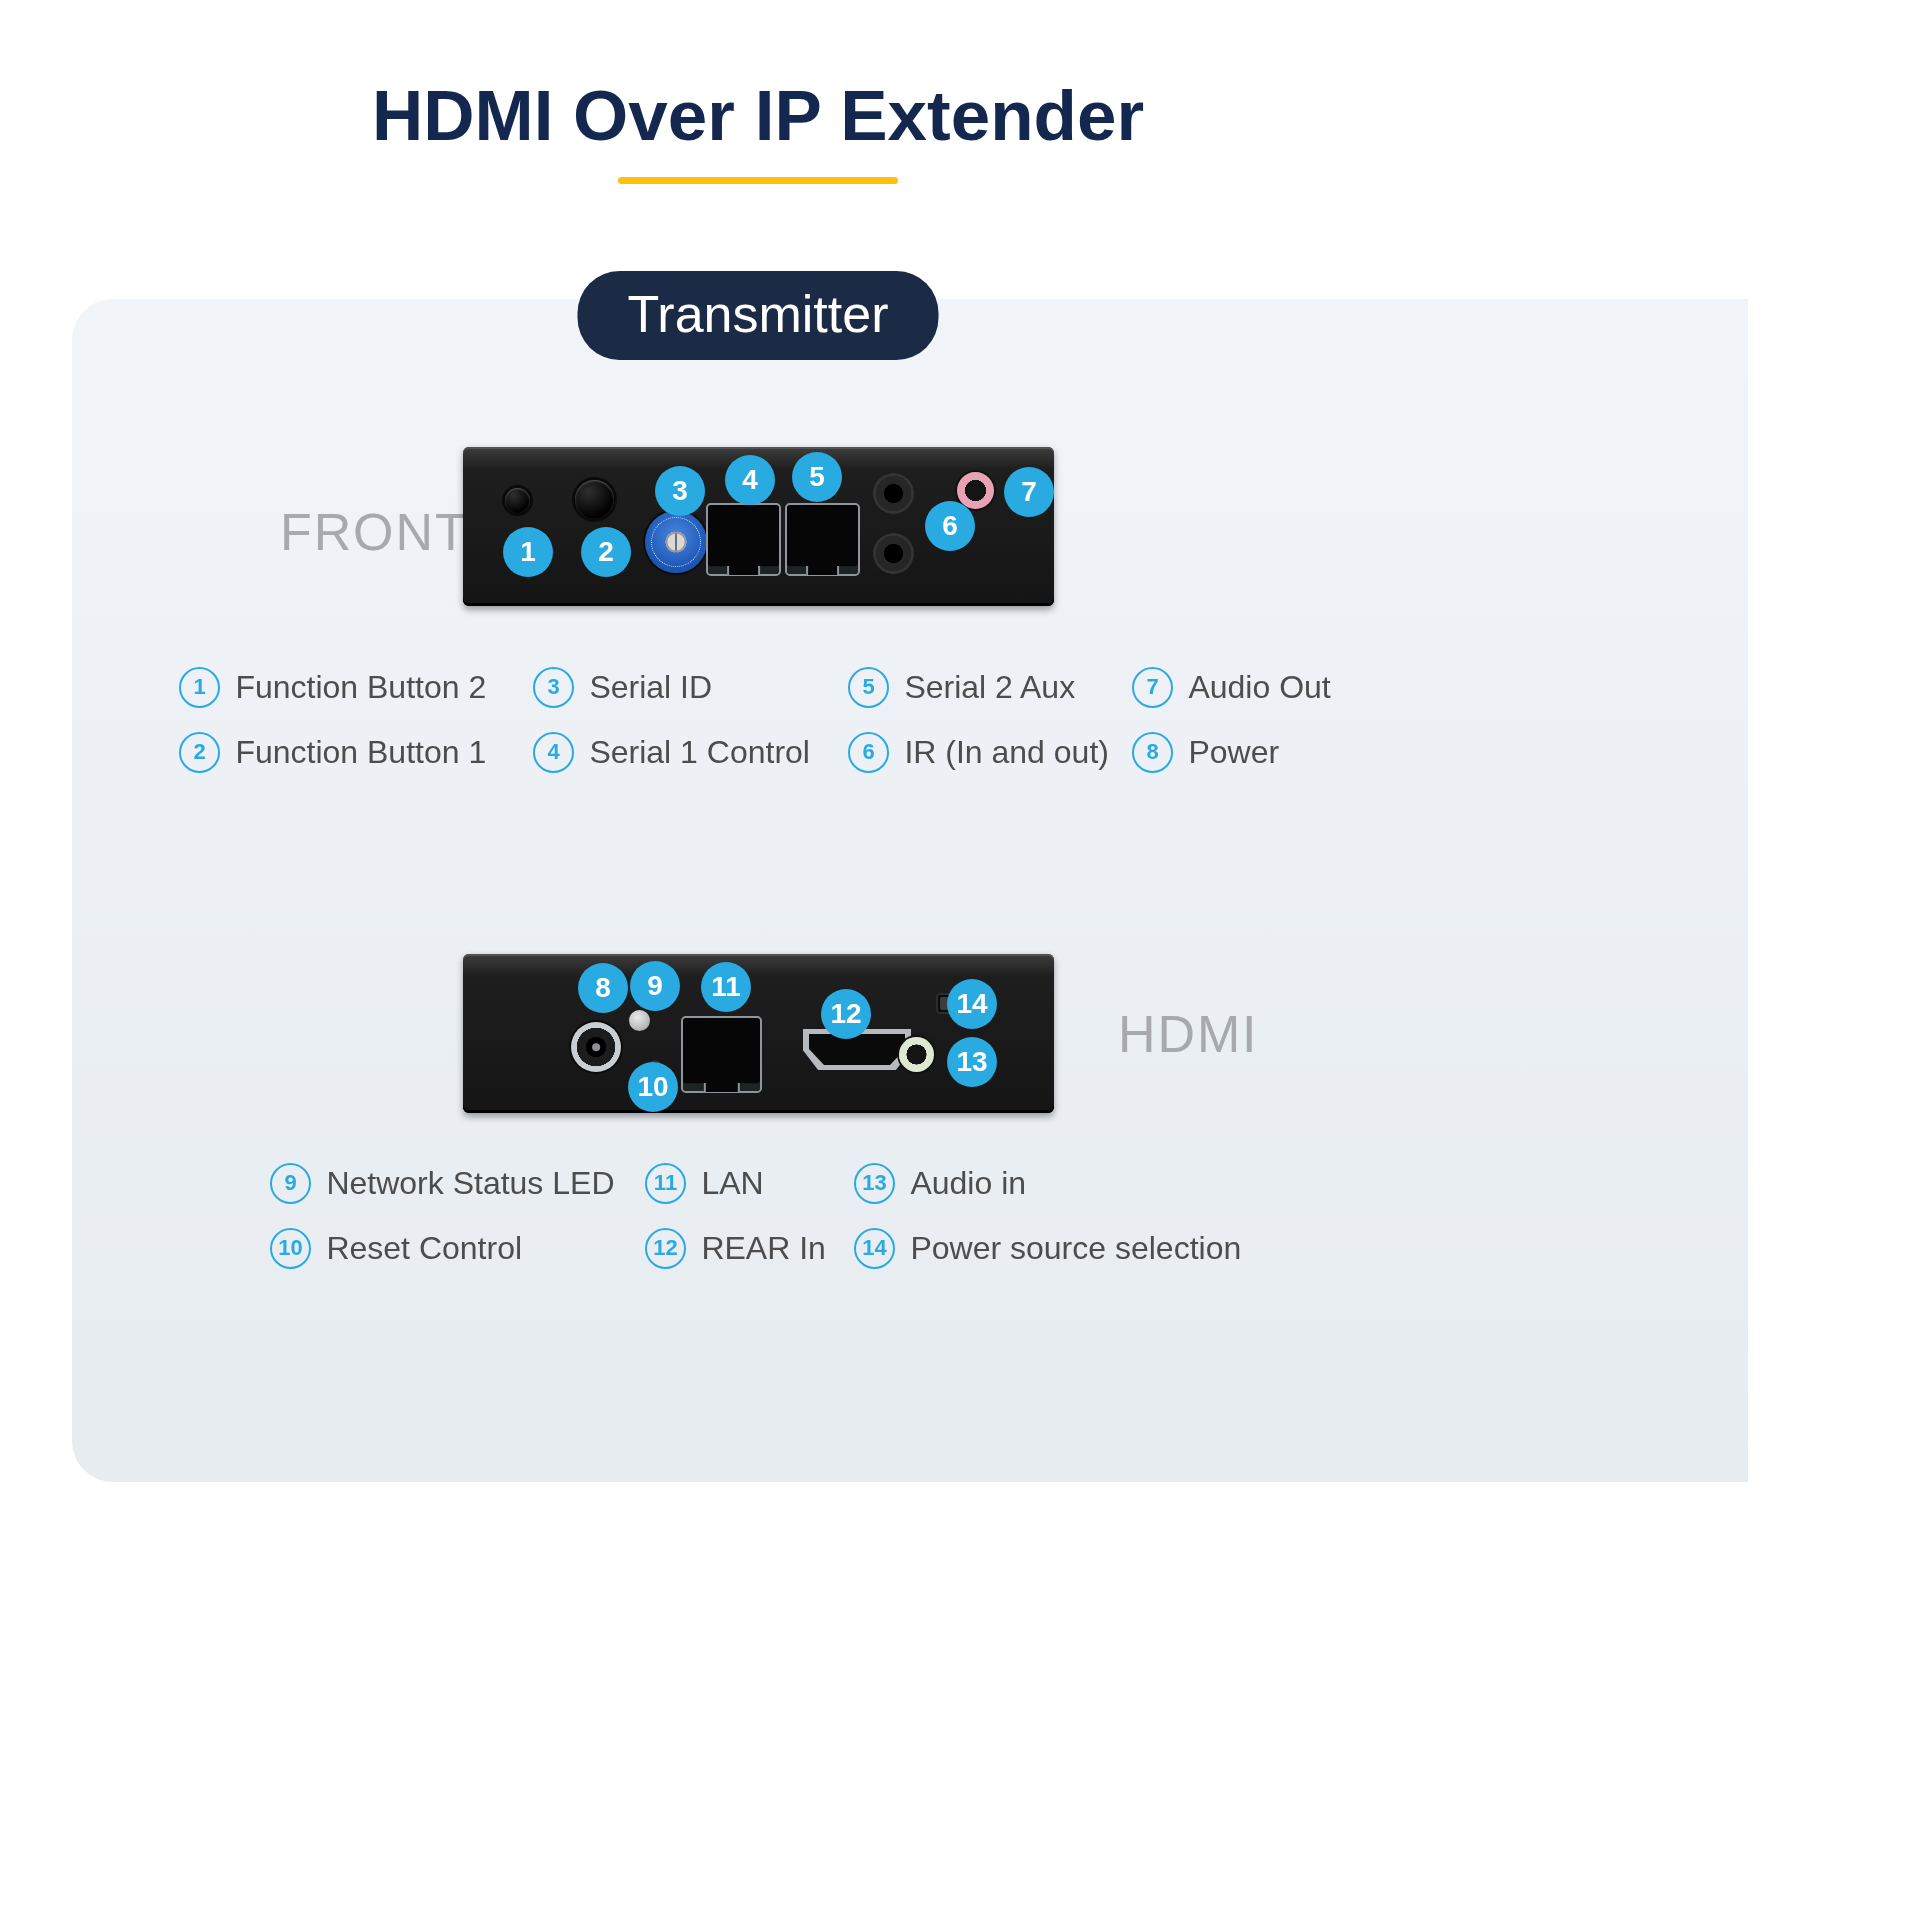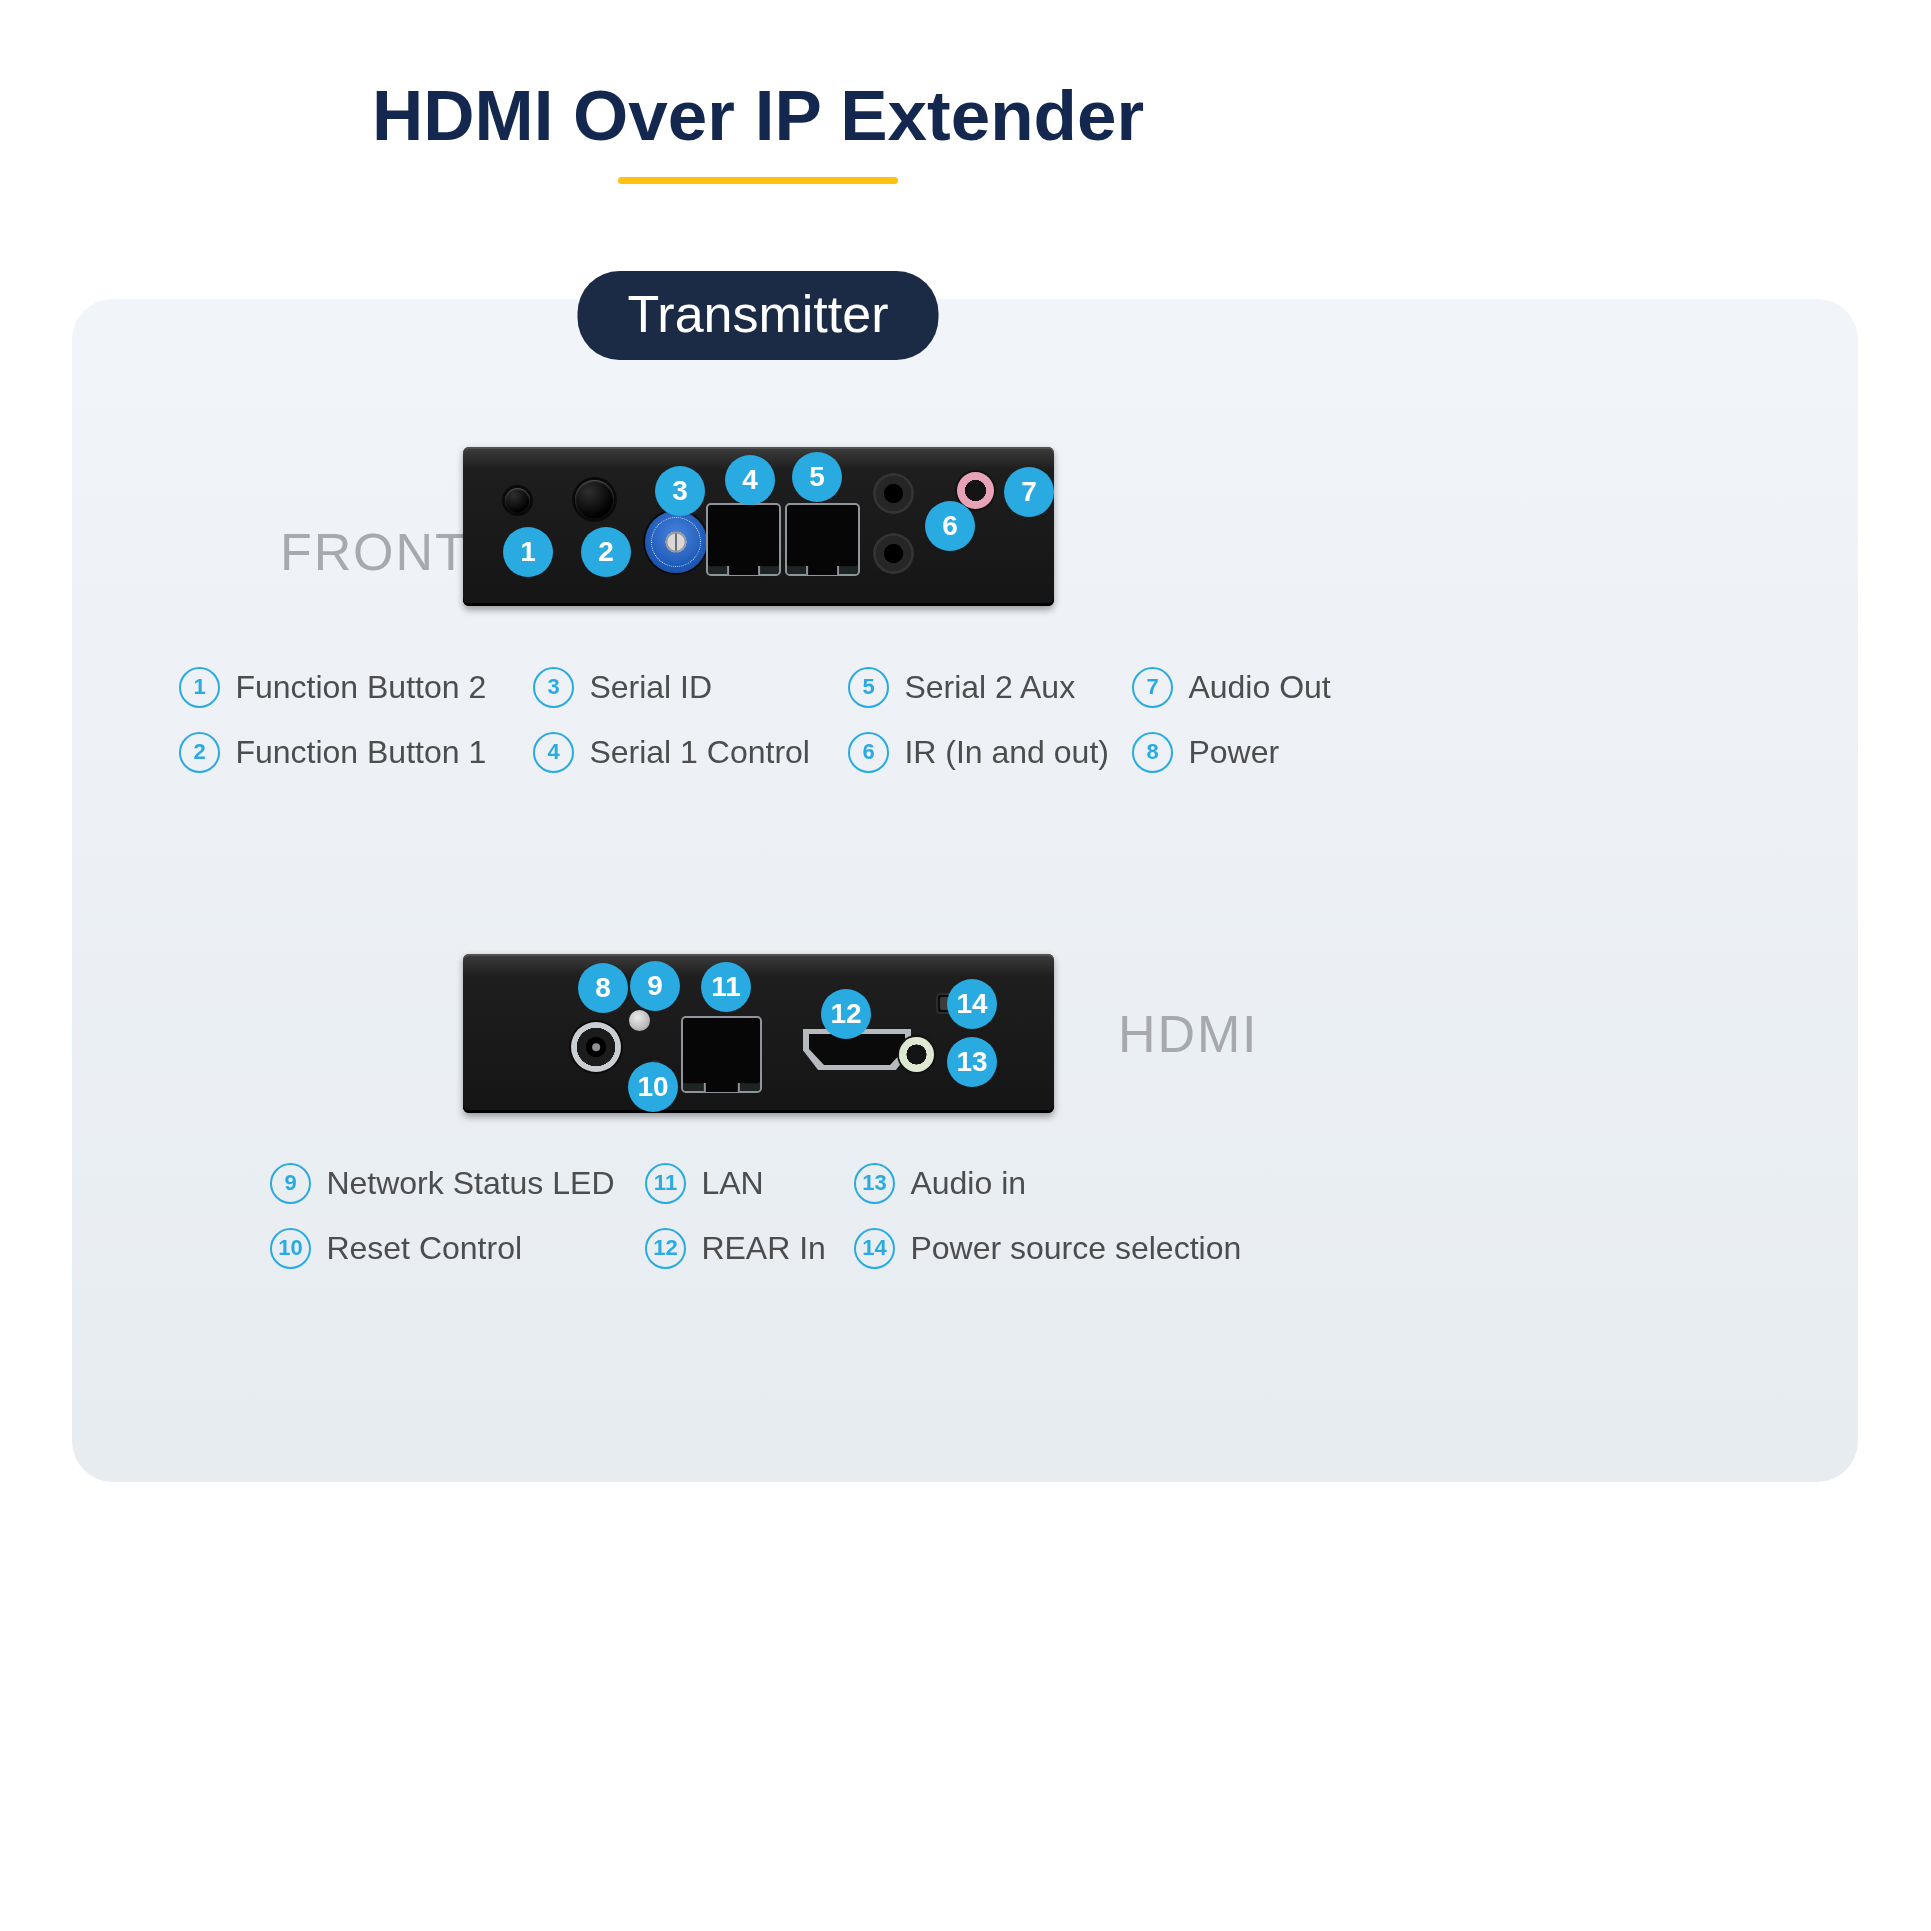--- a/index.html
+++ b/index.html
@@ -1,32 +1,32 @@
 <!DOCTYPE html>
 <html style="--title-navy: #14274e; --accent-yellow: #fec110; --tag-navy: #1c2b45; --callout-blue: #29abe2; --card-bg: #ebeff4;"><head>
 <meta charset="utf-8">
 <style>
   * { box-sizing: border-box; margin: 0; padding: 0; }
   html, body { width: 1931px; height: 1931px; background: #ffffff; font-family: "Liberation Sans", sans-serif; }
-  #canvas { position: relative; width: 1931px; height: 1931px; background: #ffffff; overflow: hidden; }
+  #canvas { position: relative; width: 1748px; height: 1931px; background: #ffffff; overflow: hidden; }
 
   .title { position: absolute; top: 75px; left: 758px; transform: translateX(-50%);
            font-size: 71px; font-weight: 700; color: var(--title-navy, #14274e); white-space: nowrap; letter-spacing: 0px; }
   .underline { position: absolute; top: 177px; left: 618px; width: 280px; height: 6.8px;
                border-radius: 3.9px; background: var(--accent-yellow, #fec110); }
 
   .card { position: absolute; left: 72px; top: 299px; width: 1786px; height: 1183px;
           border-radius: 41px; background: linear-gradient(180deg, #f1f4f8 0%, #e7ecf1 100%); }
 
   .tag { position: absolute; left: 758px; top: 271px; transform: translateX(-50%);
          background: var(--tag-navy, #1c2b45); color: #ffffff; font-size: 52px;
          padding: 12.6px 50px 16.4px 50px; border-radius: 42px; white-space: nowrap; }
 
   .panel-label { position: absolute; font-size: 52px; color: #a7a9ac; letter-spacing: 1.9px; }
-  .front-label { left: 280px; top: 502px; margin-top: 20px; }
+  .front-label { left: 280px; top: 502px; }
   .rear-label  { left: 1118px; top: 1004px; }
 
   
   .device { position: absolute; width: 591px; height: 159px; border-radius: 5.8px;
             background: linear-gradient(180deg, #3d3d3d 0%, #1e1e1e 14%, #151515 100%);
             box-shadow: 0 3.9px 7.7px rgba(0,0,0,.35), inset 0 1.9px 0 #525252, inset 0 -2.9px 0 #000; }
   .device.front { left: 463px; top: 447px; }
   .device.rear  { left: 463px; top: 954px; }
 
   .btn { position: absolute; border-radius: 50%;

